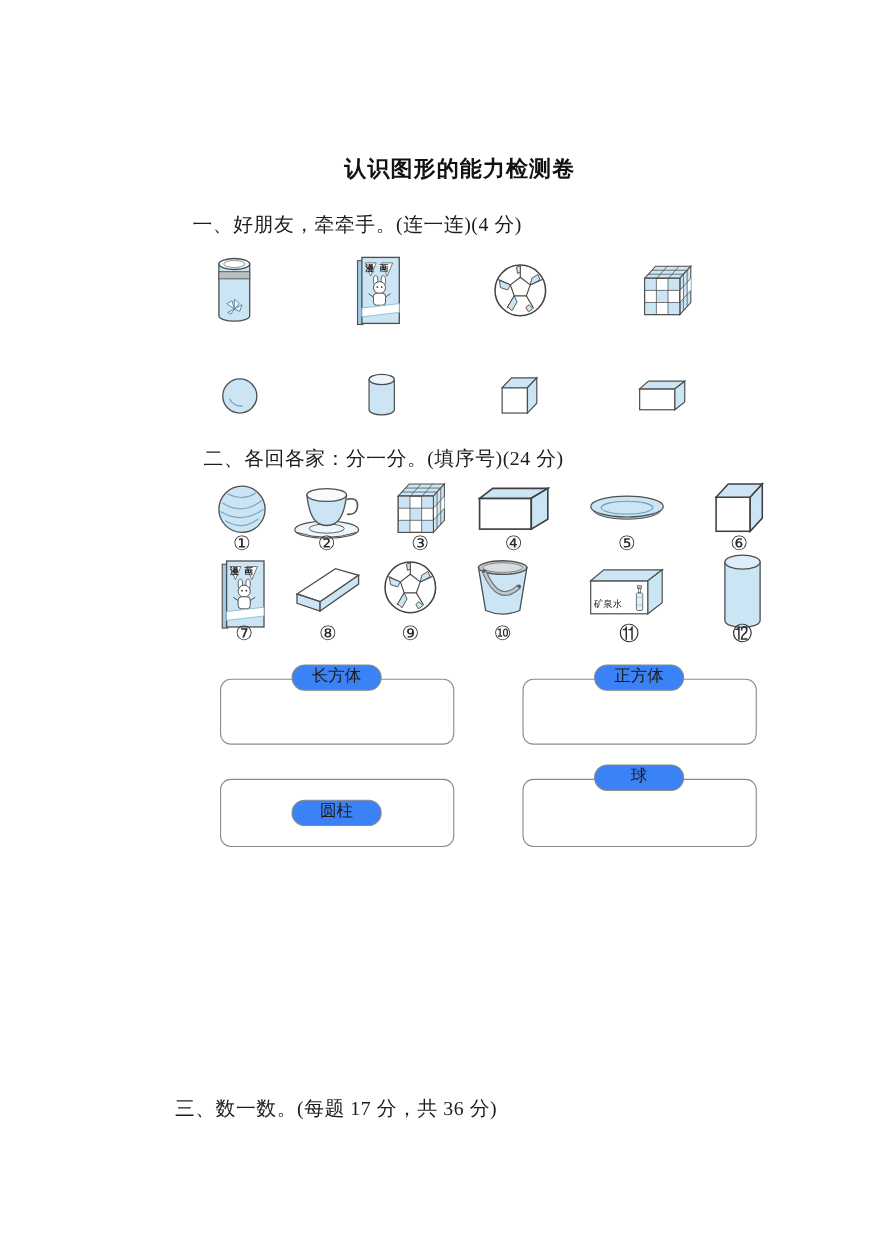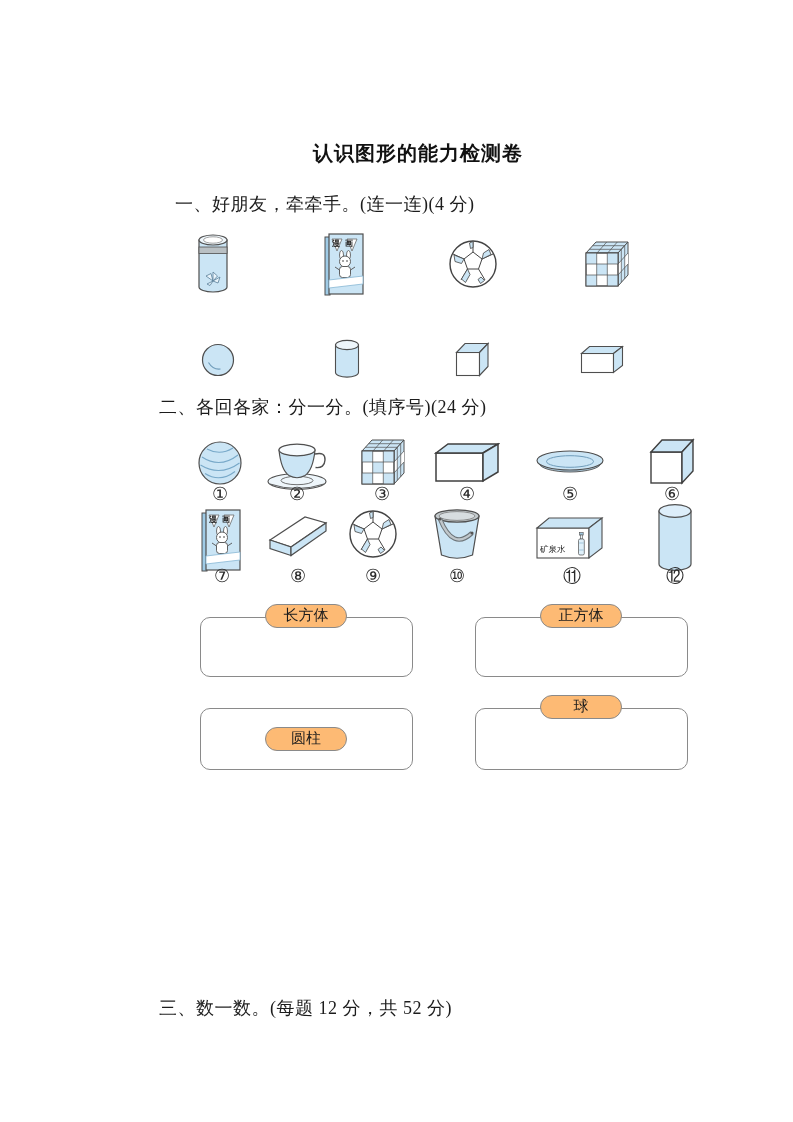--- a/index.html
+++ b/index.html
@@ -9,31 +9,31 @@
   }
   .title{
     position:absolute;left:160px;top:140px;width:516px;margin:0;
     text-align:center;font-family:"Liberation Sans","DejaVu Sans",sans-serif;
     font-weight:bold;font-size:20px;letter-spacing:1px;color:#111;
   }
   .heading{
     position:absolute;left:159px;font-size:18px;color:#1c1c1c;white-space:pre;letter-spacing:0.5px;
   }
   .h-s1{top:192px;margin-left:16px;}
-  .h-s2{top:395px;}
+  .h-s2{top:405px;margin-left:26px;}
   .h-s3{top:996px;}
   .item{position:absolute;line-height:0;}
   .num{
     position:absolute;width:40px;text-align:center;font-size:18px;color:#2a2a2a;line-height:20px;
   }
   .catbox{
     position:absolute;width:213px;background:#fff;border:1.2px solid #8a8a8a;border-radius:10px;box-sizing:border-box;
   }
   .cattab{
-    position:absolute;width:82px;height:24px;background:#fdba74;border:1.2px solid #8a8a8a;border-radius:12px;
+    position:absolute;width:82px;height:24px;background:#3b82f6;border:1.2px solid #8a8a8a;border-radius:12px;
     box-sizing:border-box;text-align:center;font-size:15px;line-height:21px;color:#1c1c1c;z-index:2;
   }
   svg{display:block;}
 </style>
 </head>
 <body>
 
 <div class="page">
 
   <h1 class="title">认识图形的能力检测卷</h1>
@@ -322,15 +322,15 @@
 
   <div class="cattab" style="left:540px;top:604px">正方体</div>
   <div class="catbox" style="left:475px;top:617px;height:60px"></div>
 
   <div class="cattab" style="left:265px;top:727px">圆柱</div>
   <div class="catbox" style="left:200px;top:708px;height:62px"></div>
 
   <div class="cattab" style="left:540px;top:695px">球</div>
   <div class="catbox" style="left:475px;top:708px;height:62px"></div>
 
-  <div class="heading h-s3">三、数一数。(每题 12 分，共 52 分)</div>
+  <div class="heading h-s3">三、数一数。(每题 17 分，共 36 分)</div>
 
 </div>
 
 </body></html>

